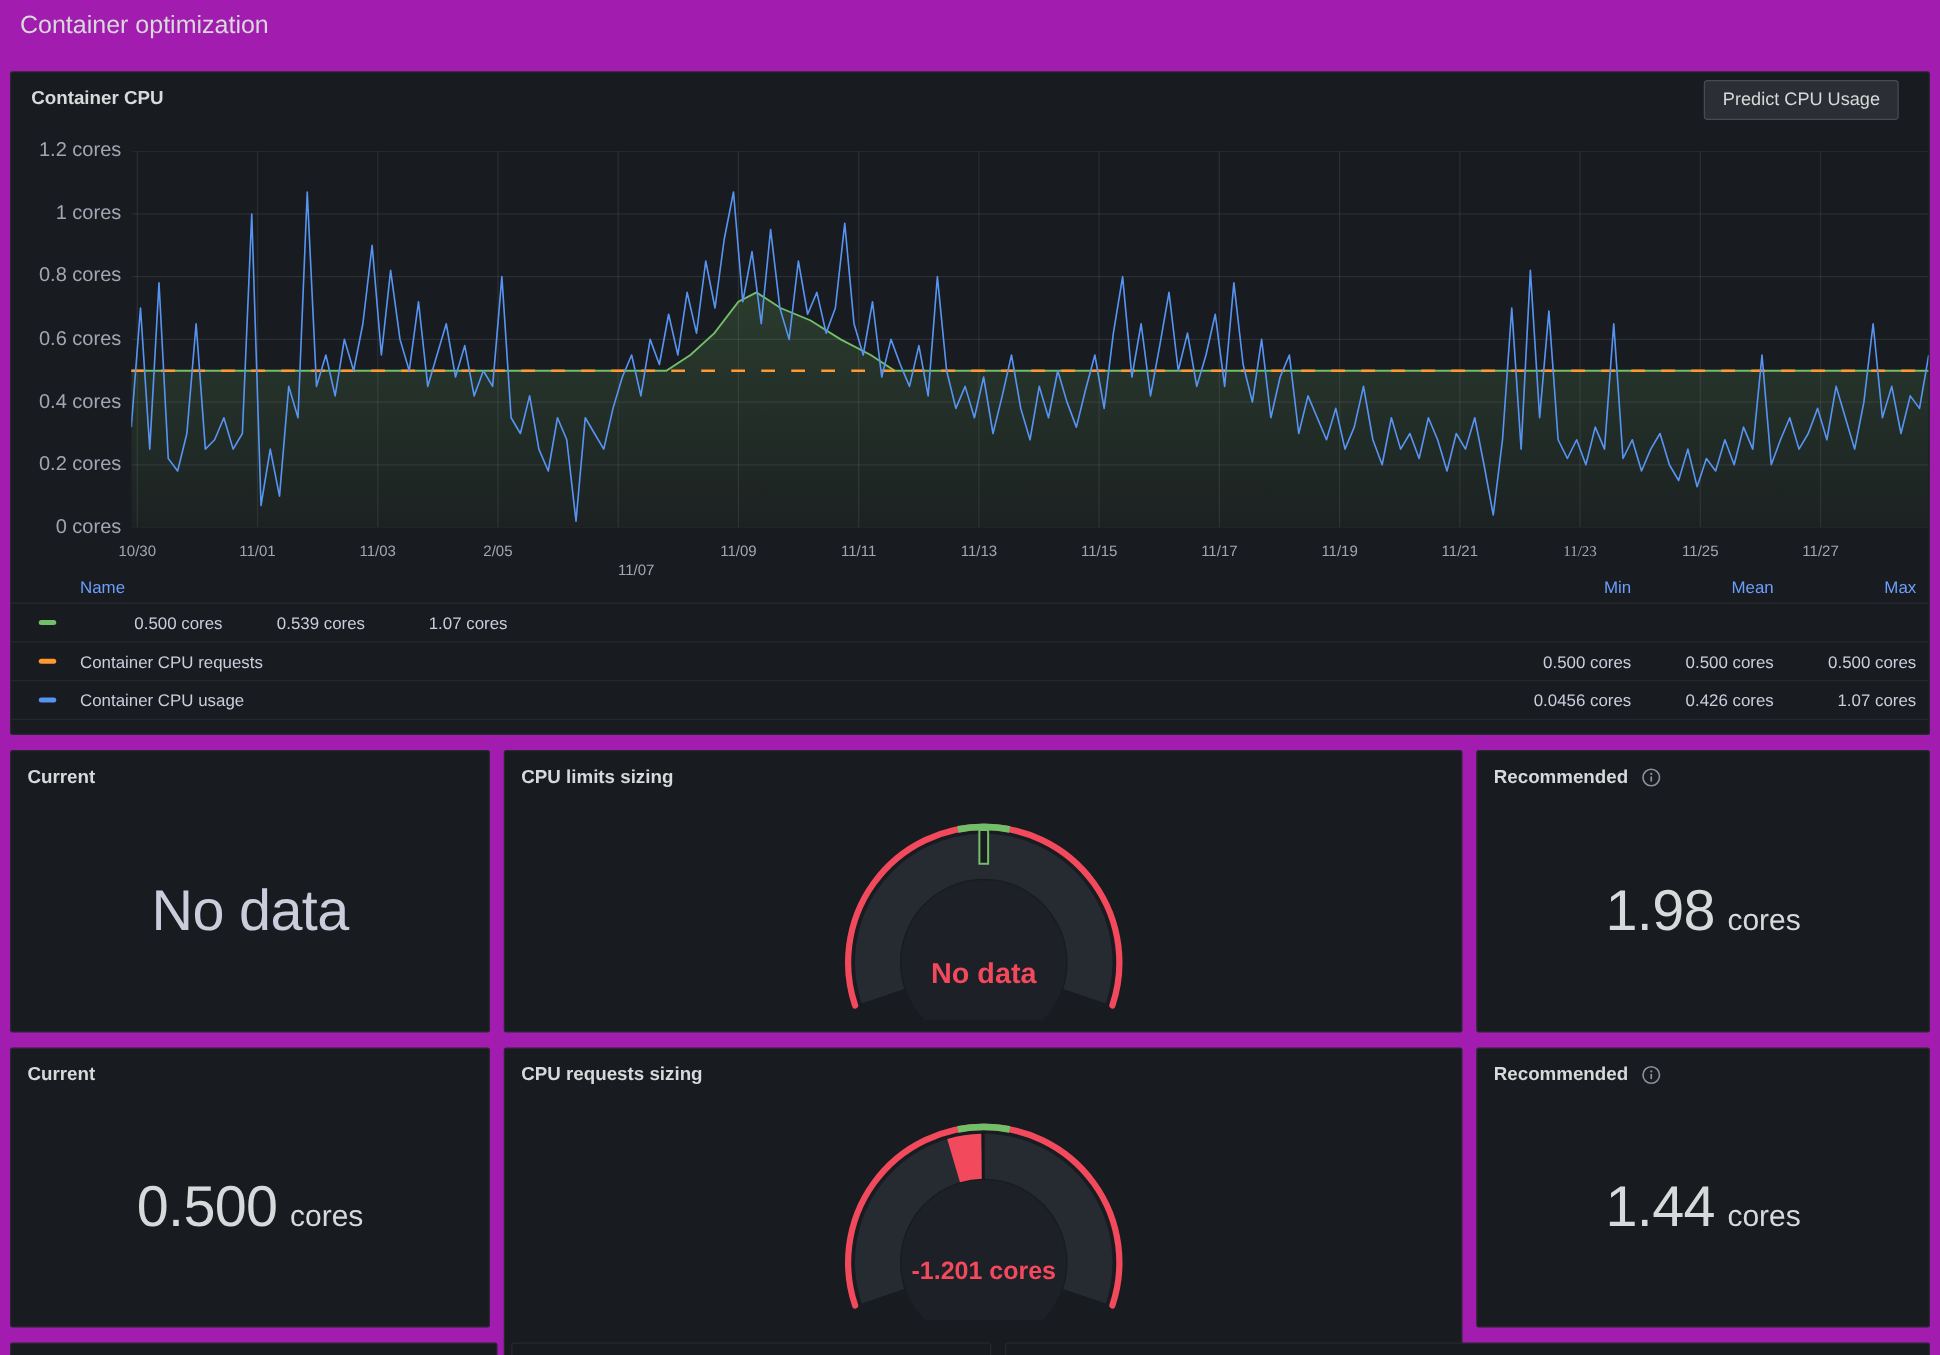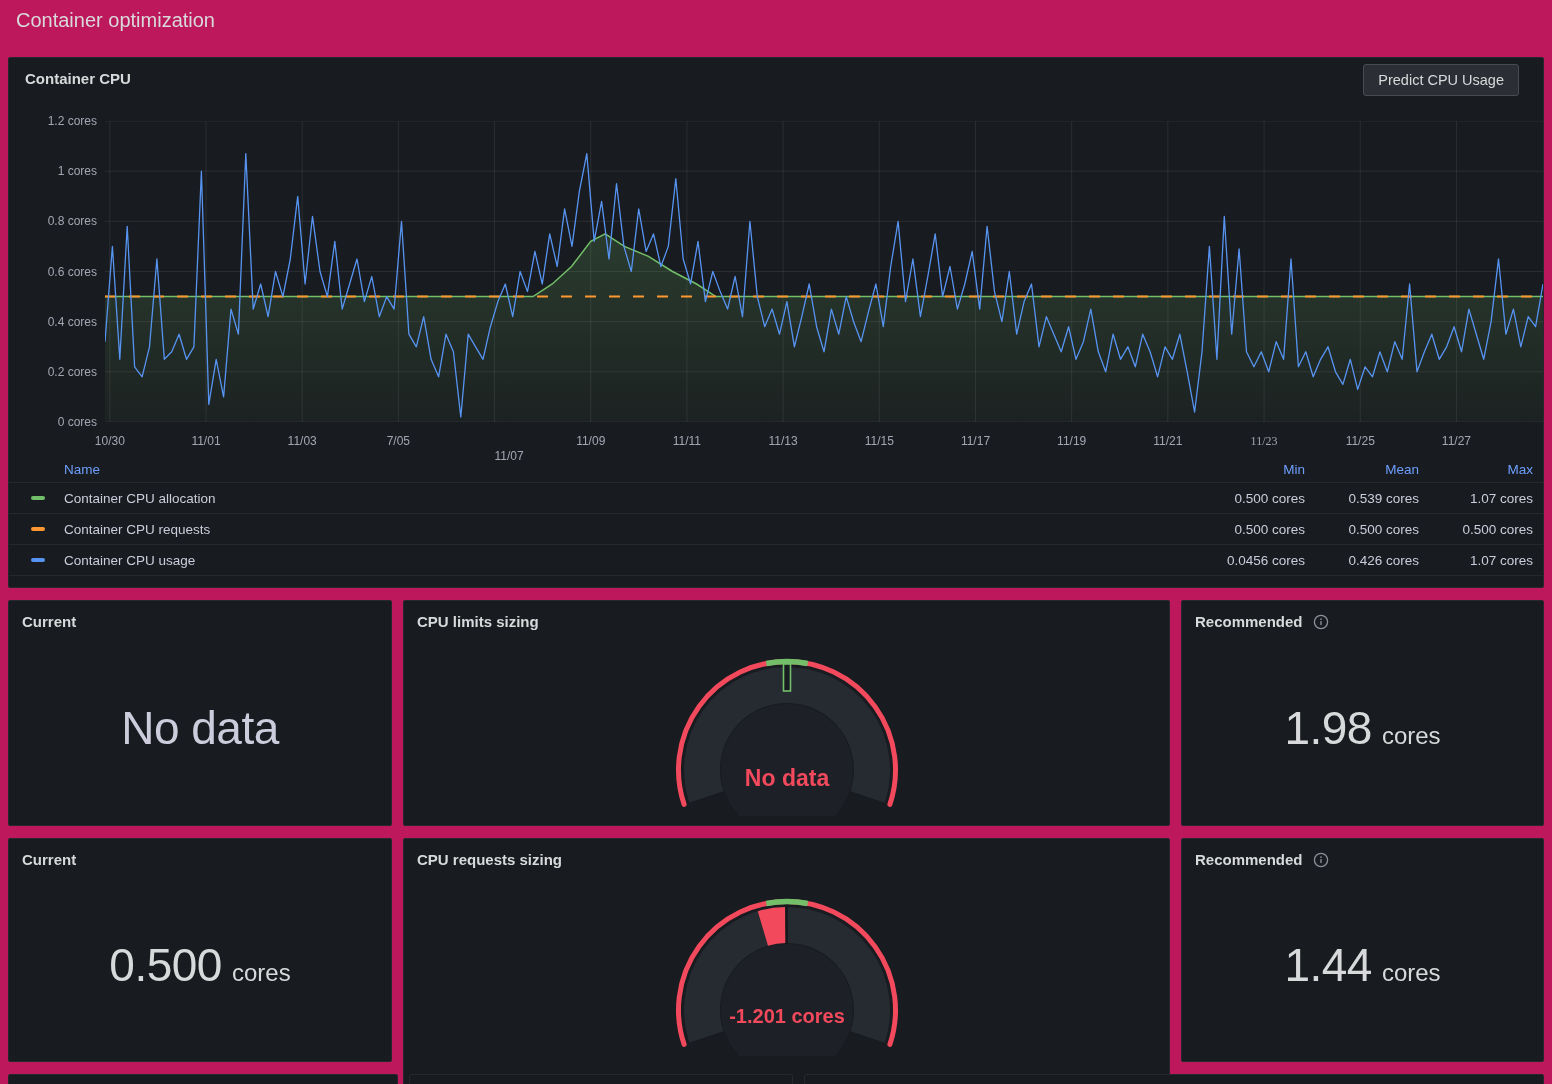--- a/index.html
+++ b/index.html
@@ -1,32 +1,32 @@
 <!DOCTYPE html>
 <html><head>
 <meta charset="utf-8">
 <style>
   * { margin:0; padding:0; box-sizing:border-box; }
   body { background:#0e0f13; font-family:"Liberation Sans", sans-serif; }
-  .screen { position:relative; width:1552px; height:1084px; background:#be185d; overflow:hidden; }
+  .screen { position:relative; width:1552px; height:1084px; background:#a21caf; overflow:hidden; }
 
   .page-title { position:absolute; left:16px; top:9px; font-size:20px; font-weight:500; color:#D8D9DA; }
 
   .panel { position:absolute; background:#181B1F; border:1px solid #26282E; border-radius:2px; overflow:hidden; }
   .panel-title { font-size:15px; font-weight:600; color:#D8D9DA; }
   .abs-title { position:absolute; left:16px; top:12px; }
 
   .btn-secondary { position:absolute; right:24px; top:6px; height:32px; padding:0 14px;
     background:#2B2E34; border:1px solid #494B53; border-radius:3px;
     color:#D8D9DA; font-size:14.5px; font-weight:500; font-family:"Liberation Sans", sans-serif; cursor:pointer; }
 
   
   #tschart { position:absolute; left:96px; top:63px; width:1438px; height:301px; }
   #yaxis { position:absolute; left:0; top:0; width:88px; height:380px; }
-  .ylabel { position:absolute; width:100%; text-align:right; font-size:12px; color:rgba(204,204,220,0.78); line-height:16px; }
+  .ylabel { position:absolute; width:100%; text-align:right; font-size:16px; color:rgba(204,204,220,0.78); line-height:16px; }
   #xaxis { position:absolute; left:0; top:376px; width:100%; height:18px; }
   .xlabel { position:absolute; transform:translateX(-50%); font-size:12px; color:rgba(204,204,220,0.78); }
 
   
   .legend { position:absolute; left:0; top:399px; width:100%; }
   .lrow { display:flex; align-items:center; height:31px; padding:0 10px 0 22px;
           border-bottom:1px solid rgba(204,204,220,0.08); font-size:13.5px; color:#CCCCDC; }
   .lrow.lhead { height:26px; border-top:none; }
   .lhead span { color:#6E9FFF; font-weight:500; }
   .lswatch { width:14px; height:4px; border-radius:2px; margin-right:19px; flex:none; }
@@ -95,21 +95,21 @@
         <line x1="1351.4314381270901" x2="1351.4314381270901" y1="0" y2="301" stroke="rgba(204,204,220,0.10)" stroke-width="1"></line>
         <path d="M0.0 175.6L428.0 175.6L447.3 163.0L466.5 145.5L485.7 120.4L500.2 112.9L519.4 125.4L543.5 135.4L567.5 150.5L591.6 163.0L610.8 175.6L1438.0 175.6L1438 301 L0 301 Z" fill="url(#afill)"></path>
         <path d="M0.0 175.6L428.0 175.6L447.3 163.0L466.5 145.5L485.7 120.4L500.2 112.9L519.4 125.4L543.5 135.4L567.5 150.5L591.6 163.0L610.8 175.6L1438.0 175.6" fill="none" stroke="#73BF69" stroke-width="1.5"></path>
         <line x1="0" x2="1438" y1="175.58333333333331" y2="175.58333333333331" stroke="#FF9830" stroke-width="2" stroke-dasharray="11 13"></line>
         <polyline points="0.0,220.7 7.4,125.4 14.8,238.3 22.2,105.3 29.6,245.8 37.1,255.8 44.5,225.8 51.9,138.0 59.3,238.3 66.7,230.8 74.1,213.2 81.5,238.3 88.9,225.8 96.4,50.2 103.8,283.4 111.2,238.3 118.6,275.9 126.0,188.1 133.4,213.2 140.8,32.6 148.2,188.1 155.7,163.0 163.1,195.7 170.5,150.5 177.9,175.6 185.3,138.0 192.7,75.3 200.1,163.0 207.5,95.3 215.0,150.5 222.4,175.6 229.8,120.4 237.2,188.1 244.6,163.0 252.0,138.0 259.4,180.6 266.8,155.5 274.3,195.7 281.7,175.6 289.1,188.1 296.5,100.3 303.9,213.2 311.3,225.8 318.7,195.7 326.1,238.3 333.6,255.8 341.0,213.2 348.4,230.8 355.8,296.0 363.2,213.2 370.6,225.8 378.0,238.3 385.4,205.7 392.9,180.6 400.3,163.0 407.7,195.7 415.1,150.5 422.5,170.6 429.9,130.4 437.3,163.0 444.7,112.9 452.2,145.5 459.6,87.8 467.0,125.4 474.4,70.2 481.8,32.6 489.2,120.4 496.6,80.3 504.0,138.0 511.5,62.7 518.9,125.4 526.3,150.5 533.7,87.8 541.1,130.4 548.5,112.9 555.9,145.5 563.3,125.4 570.8,57.7 578.2,138.0 585.6,163.0 593.0,120.4 600.4,180.6 607.8,150.5 615.2,170.6 622.6,188.1 630.1,155.5 637.5,195.7 644.9,100.3 652.3,175.6 659.7,205.7 667.1,188.1 674.5,213.2 681.9,180.6 689.4,225.8 696.8,195.7 704.2,163.0 711.6,205.7 719.0,230.8 726.4,188.1 733.8,213.2 741.2,175.6 748.6,200.7 756.1,220.7 763.5,190.6 770.9,163.0 778.3,205.7 785.7,145.5 793.1,100.3 800.5,180.6 807.9,138.0 815.4,195.7 822.8,155.5 830.2,112.9 837.6,175.6 845.0,145.5 852.4,188.1 859.8,163.0 867.2,130.4 874.7,188.1 882.1,105.3 889.5,170.6 896.9,200.7 904.3,150.5 911.7,213.2 919.1,180.6 926.5,163.0 934.0,225.8 941.4,195.7 948.8,213.2 956.2,230.8 963.6,205.7 971.0,238.3 978.4,220.7 985.8,188.1 993.3,230.8 1000.7,250.8 1008.1,213.2 1015.5,238.3 1022.9,225.8 1030.3,245.8 1037.7,213.2 1045.1,230.8 1052.6,255.8 1060.0,225.8 1067.4,238.3 1074.8,213.2 1082.2,250.8 1089.6,291.0 1097.0,230.8 1104.4,125.4 1111.9,238.3 1119.3,95.3 1126.7,213.2 1134.1,127.9 1141.5,230.8 1148.9,245.8 1156.3,230.8 1163.7,250.8 1171.2,220.7 1178.6,238.3 1186.0,138.0 1193.4,245.8 1200.8,230.8 1208.2,255.8 1215.6,238.3 1223.0,225.8 1230.5,250.8 1237.9,263.4 1245.3,238.3 1252.7,268.4 1260.1,245.8 1267.5,255.8 1274.9,230.8 1282.3,250.8 1289.8,220.7 1297.2,238.3 1304.6,163.0 1312.0,250.8 1319.4,230.8 1326.8,213.2 1334.2,238.3 1341.6,225.8 1349.1,205.7 1356.5,230.8 1363.9,188.1 1371.3,213.2 1378.7,238.3 1386.1,200.7 1393.5,138.0 1400.9,213.2 1408.4,188.1 1415.8,225.8 1423.2,195.7 1430.6,205.7 1438.0,163.0" fill="none" stroke="#5794F2" stroke-width="1.3" stroke-linejoin="round"></polyline>
       </svg>
     <div id="xaxis">
         <div class="xlabel" style="left: 100.809px;">10/30</div>
         <div class="xlabel" style="left: 196.997px;">11/01</div>
         <div class="xlabel" style="left: 293.184px;">11/03</div>
-        <div class="xlabel" style="left: 389.371px;">7/05</div>
+        <div class="xlabel" style="left: 389.371px;">2/05</div>
         <div class="xlabel" style="left: 500px; margin-top: 15px;">11/07</div>
         <div class="xlabel" style="left: 581.746px;">11/09</div>
         <div class="xlabel" style="left: 677.933px;">11/11</div>
         <div class="xlabel" style="left: 774.12px;">11/13</div>
         <div class="xlabel" style="left: 870.308px;">11/15</div>
         <div class="xlabel" style="left: 966.495px;">11/17</div>
         <div class="xlabel" style="left: 1062.68px;">11/19</div>
         <div class="xlabel" style="left: 1158.87px;">11/21</div>
         <div class="xlabel" style="left: 1255.06px; font-family: Liberation Serif, serif;">11/23</div>
         <div class="xlabel" style="left: 1351.24px;">11/25</div>
@@ -119,21 +119,20 @@
     <div class="legend">
       <div class="lrow lhead">
         <span class="lswatch" style="background:transparent"></span>
         <span class="lname">Name</span>
         <span class="lcol">Min</span>
         <span class="lcol">Mean</span>
         <span class="lcol">Max</span>
       </div>
       <div class="lrow">
         <span class="lswatch" style="background: rgb(115, 191, 105);"></span>
-        <span class="lname">Container CPU allocation</span>
         <span class="lcol">0.500 cores</span>
         <span class="lcol">0.539 cores</span>
         <span class="lcol">1.07 cores</span>
       </div>
       <div class="lrow">
         <span class="lswatch" style="background: rgb(255, 152, 48);"></span>
         <span class="lname">Container CPU requests</span>
         <span class="lcol">0.500 cores</span>
         <span class="lcol">0.500 cores</span>
         <span class="lcol">0.500 cores</span>

